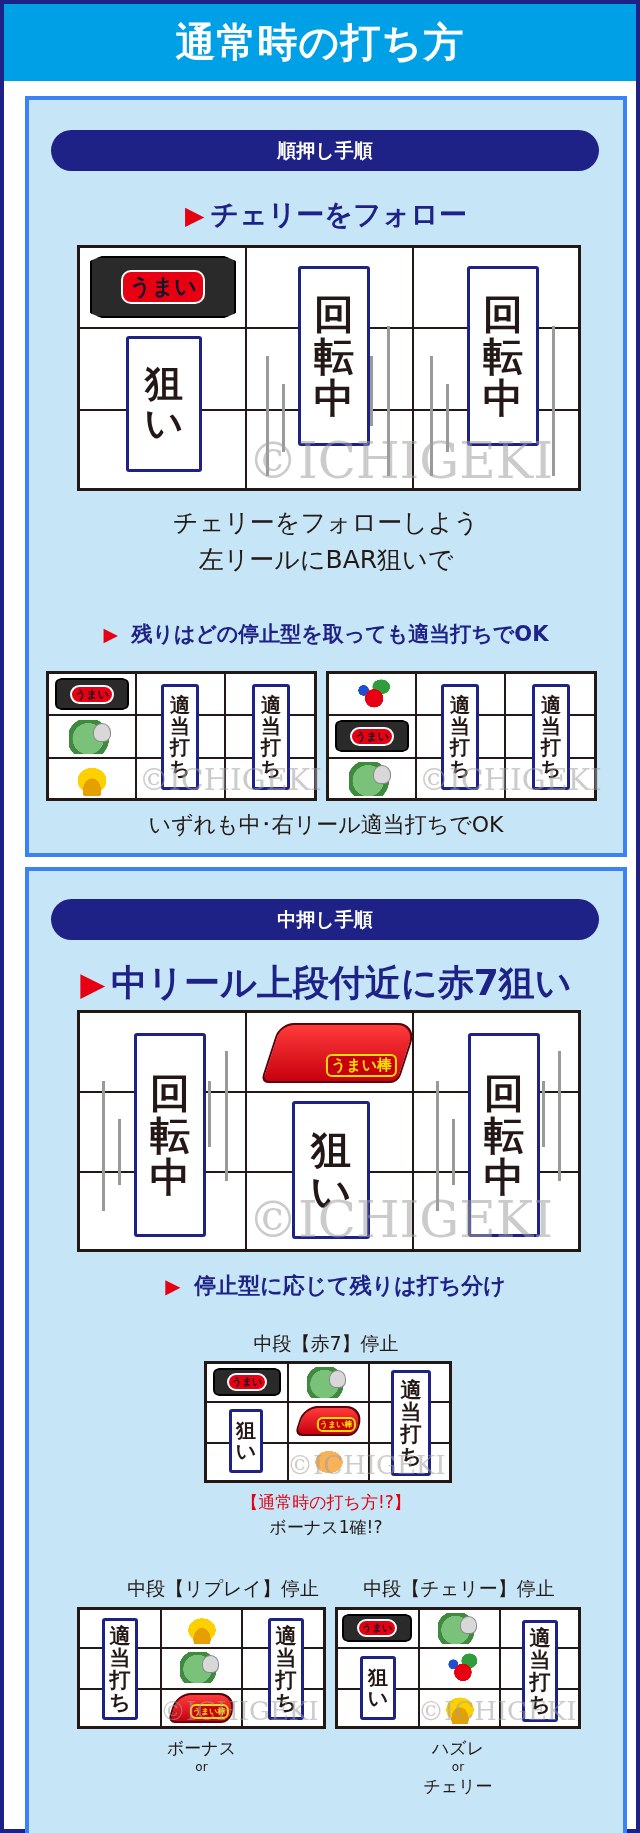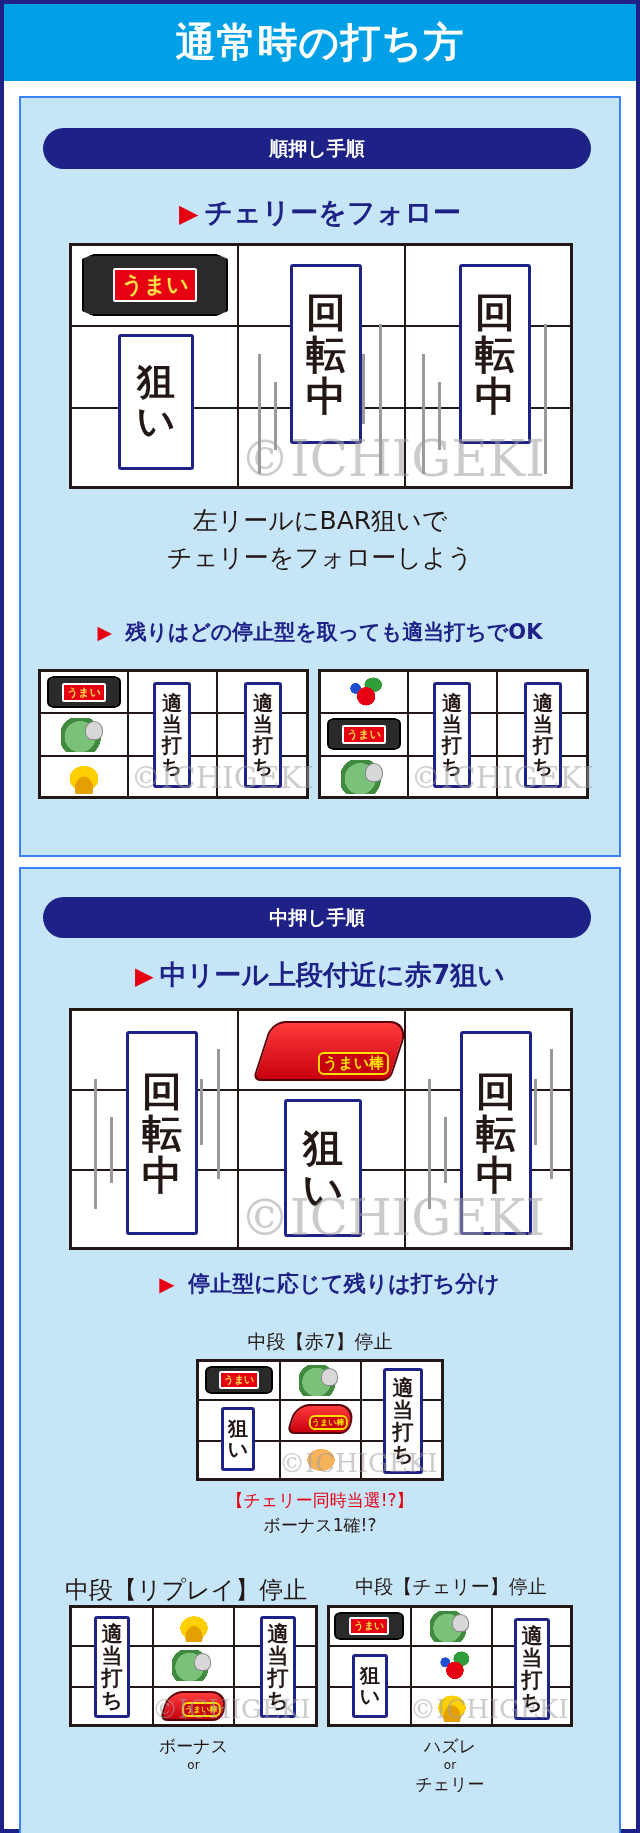--- a/index.html
+++ b/index.html
@@ -1,34 +1,34 @@
 <!DOCTYPE html>
 <html><head>
 <meta charset="utf-8">
 <style>
   * { box-sizing: border-box; margin: 0; padding: 0; }
   html, body { width: 640px; height: 1833px; background: #1e2186; font-family: "DejaVu Sans", "Liberation Sans", sans-serif; overflow: hidden; }
   #frame { position: absolute; left: 4px; top: 4px; width: 632px; height: 1825px; background: #ffffff; }
   #title-bar { position: absolute; left: 0; top: 0; width: 632px; height: 77px; background: #00a0e6; color: #fff; font-size: 40px; font-weight: bold; text-align: center; line-height: 77px; letter-spacing: 1px; }
-  .panel { position: absolute; left: 15px; width: 602px; background: #c6e6f8; border: 2px solid #3b82f6; }
+  .panel { position: absolute; left: 21px; width: 602px; background: #c6e6f8; border: 4px solid #3b82f6; }
   .pill { position: absolute; left: 22px; width: 548px; height: 41px; background: #1e2186; border-radius: 21px; color: #fff; font-size: 19px; font-weight: bold; text-align: center; line-height: 41px; }
   .heading { position: absolute; left: 0; width: 100%; text-align: center; color: #1e2186; font-weight: bold; }
   .heading .tri { color: #e60012; margin-right: 6px; font-size: 0.9em; }
   .caption { position: absolute; left: 0; width: 100%; text-align: center; color: #231815; }
   .reel { position: absolute; background: #fff; border: 3px solid #231815; }
   .reel .vline { position: absolute; top: 0; bottom: 0; width: 2px; background: #231815; }
   .reel .hline { position: absolute; left: 0; right: 0; height: 2px; background: #231815; }
   .badge { position: absolute; background: #fff; border: 3px solid #1e2186; border-radius: 3px; color: #231815; font-weight: bold; display: flex; flex-direction: column; align-items: center; justify-content: center; line-height: 1.05; }
   .badge span { display: block; }
   .blur { position: absolute; width: 3px; background: #9a9a9a; }
   .wm { position: absolute; color: rgba(160,160,160,0.55); font-family: "DejaVu Serif", "Liberation Serif", serif; white-space: nowrap; pointer-events: none; }
   .sym { position: absolute; display: flex; align-items: center; justify-content: center; }
   
   .bar { background: #2a2a2a; border: 2px solid #000; border-radius: 6px; display: flex; align-items: center; justify-content: center; clip-path: polygon(0 8%, 8% 0, 92% 0, 100% 8%, 100% 92%, 92% 100%, 8% 100%, 0 92%); }
-  .bar i { font-style: normal; background: #e60012; color: #fde047; border: 2px solid #fff; border-radius: 2px; font-weight: bold; padding: 0 6px; }
+  .bar i { font-style: normal; background: #e60012; color: #0f172a; border: 2px solid #fff; border-radius: 10px; font-weight: bold; padding: 0 6px; }
   
   .seven { background: linear-gradient(180deg,#ff3b3b,#c8000e); border: 2px solid #5a0008; border-radius: 14px 20px 8px 8px; transform: skewX(-18deg); }
   .seven i { font-style: normal; position: absolute; right: 4%; bottom: 8%; transform: skewX(18deg); background: #c8000e; color: #ffe000; border: 2px solid #ffe000; border-radius: 6px; font-weight: bold; padding: 0 3px; }
   
   .replay { background: radial-gradient(circle at 40% 55%, #7ac27a 0 45%, #3f8a3f 46% 60%, transparent 61%); }
   .replay::after { content: ""; position: absolute; right: 12%; top: 10%; width: 34%; height: 50%; background: #d8d8d8; border-radius: 50% 50% 40% 40%; border: 1px solid #888; }
   
   .bell { background: radial-gradient(ellipse at 50% 85%, #e5a000 0 30%, transparent 31%), radial-gradient(ellipse at 50% 55%, #ffd000 0 48%, transparent 49%); }
   
   .cherry { background: radial-gradient(circle at 55% 62%, #e60012 0 28%, transparent 29%), radial-gradient(ellipse at 72% 30%, #2f9e3a 0 20%, transparent 21%), radial-gradient(circle at 30% 40%, #1e4fd0 0 14%, transparent 15%); }
@@ -78,22 +78,22 @@
       <div class="blur" style="left:472px; top:78px; height:150px;"></div>
       <div class="badge" style="left:387px; top:18px; width:72px; height:180px; font-size:40px;">
         <span>回</span>
           <span>転</span>
           <span>中</span>
       </div>
       <div class="wm" style="left:168px; top:184px; font-size:50px;">©ICHIGEKI</div>
     </div>
 
     <div class="caption" style="top:404px; font-size:25px; line-height:37px;">
+      <div>チェリーをフォローしよう</div>
       <div>左リールにBAR狙いで</div>
-      <div>チェリーをフォローしよう</div>
     </div>
 
     <div class="heading" style="top:520px; font-size:21px;text-align:center;">
       <span class="tri">▶</span>&nbsp;<span>残りはどの停止型を取っても適当打ちでOK</span>
     </div>
 
     <div class="reel" style="left:17px; top:571px; width:271px; height:130px;">
       <div class="vline" style="left:86px;"></div>
       <div class="vline" style="left:175px;"></div>
       <div class="hline" style="top:40px;"></div>
@@ -136,25 +136,26 @@
       </div>
       <div class="badge" style="left:203px; top:10px; width:38px; height:106px; font-size:20px;">
         <span>適</span>
           <span>当</span>
           <span>打</span>
           <span>ち</span>
       </div>
       <div class="wm" style="left:90px; top:88px; font-size:30px;">©ICHIGEKI</div>
     </div>
 
+    <div class="caption" style="top:710px; font-size:22px;">いずれも中･右リール適当打ちでOK</div>
   </div>
 
   <div class="panel" style="top:863px; height:1054px;">
     <div class="pill" style="top:28px;">中押し手順</div>
-    <div class="heading" style="top:88px; font-size:27px;">
+    <div class="heading" style="top:88px; font-size:36px;">
       <span class="tri">▶</span><span>中リール上段付近に赤7狙い</span>
     </div>
 
     <div class="reel" style="left:48px; top:139px; width:504px; height:242px;">
       <div class="vline" style="left:165px;"></div>
       <div class="vline" style="left:332px;"></div>
       <div class="hline" style="top:78px;"></div>
       <div class="hline" style="top:158px;"></div>
 
       <div class="blur" style="left:22px; top:68px; height:130px;"></div>
@@ -210,24 +211,24 @@
         </div>
       <div class="sym cookie" style="left:102px; top:82px; width:40px; height:32px;"></div>
       <div class="badge" style="left:184px; top:6px; width:40px; height:106px; font-size:21px;">
         <span>適</span>
           <span>当</span>
           <span>打</span>
           <span>ち</span>
       </div>
       <div class="wm" style="left:80px; top:86px; font-size:26px;">©ICHIGEKI</div>
     </div>
-    <div class="caption red" style="top:620px; font-size:17px; color:#e60012;">【チェリー同時当選!?】</div>
+    <div class="caption red" style="top:620px; font-size:17px; color:#e60012;">【通常時の打ち方!?】</div>
     <div class="caption" style="top:645px; font-size:17px;">ボーナス1確!?</div>
 
-    <div class="caption" style="top:705px; left:40px; width:250px; font-size:24px;"><span>中段【リプレイ】停止</span></div>
+    <div class="caption" style="top:705px; left:40px; width:250px; font-size:19px;text-align:right;"><span>中段【リプレイ】停止</span></div>
     <div class="reel" style="left:48px; top:736px; width:249px; height:122px;">
       <div class="vline" style="left:80px;"></div>
       <div class="vline" style="left:161px;"></div>
       <div class="hline" style="top:37px;"></div>
       <div class="hline" style="top:78px;"></div>
       <div class="badge" style="left:22px; top:8px; width:36px; height:102px; font-size:21px;">
         <span>適</span>
           <span>当</span>
           <span>打</span>
           <span>ち</span>

